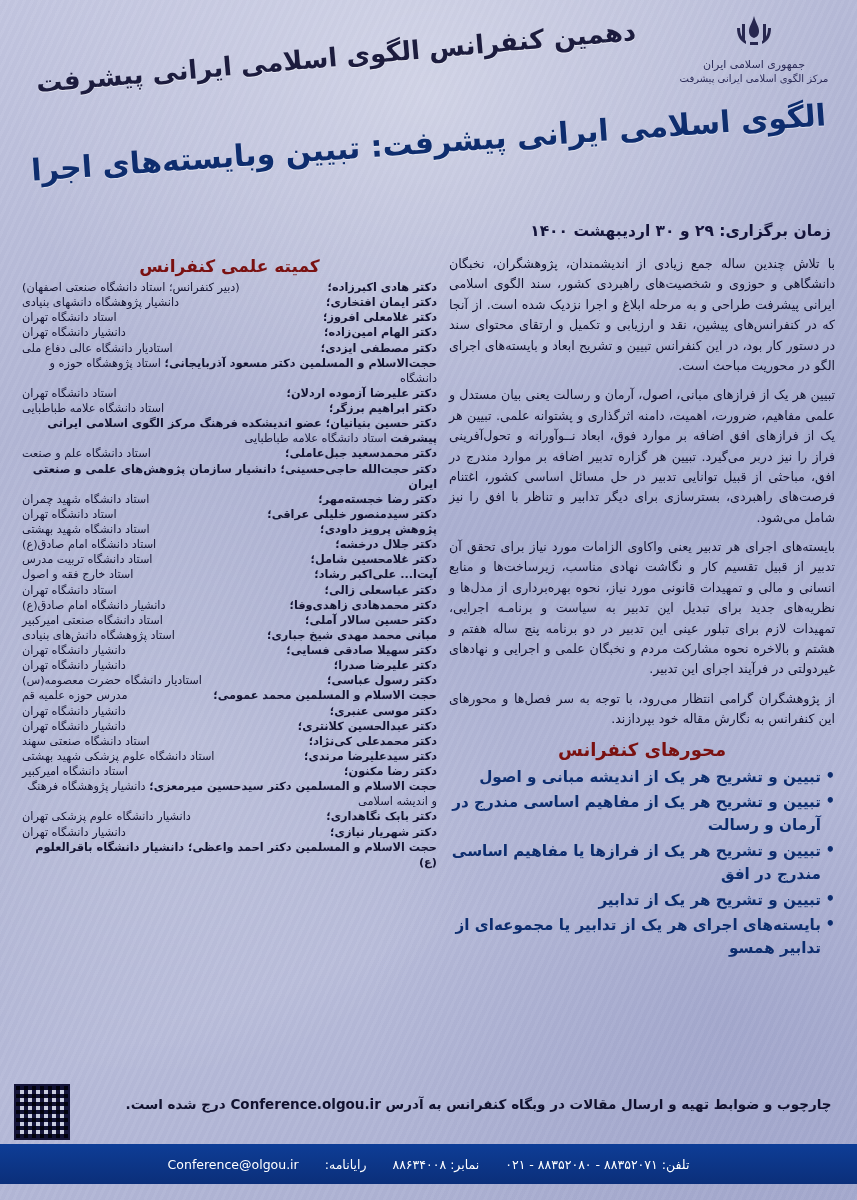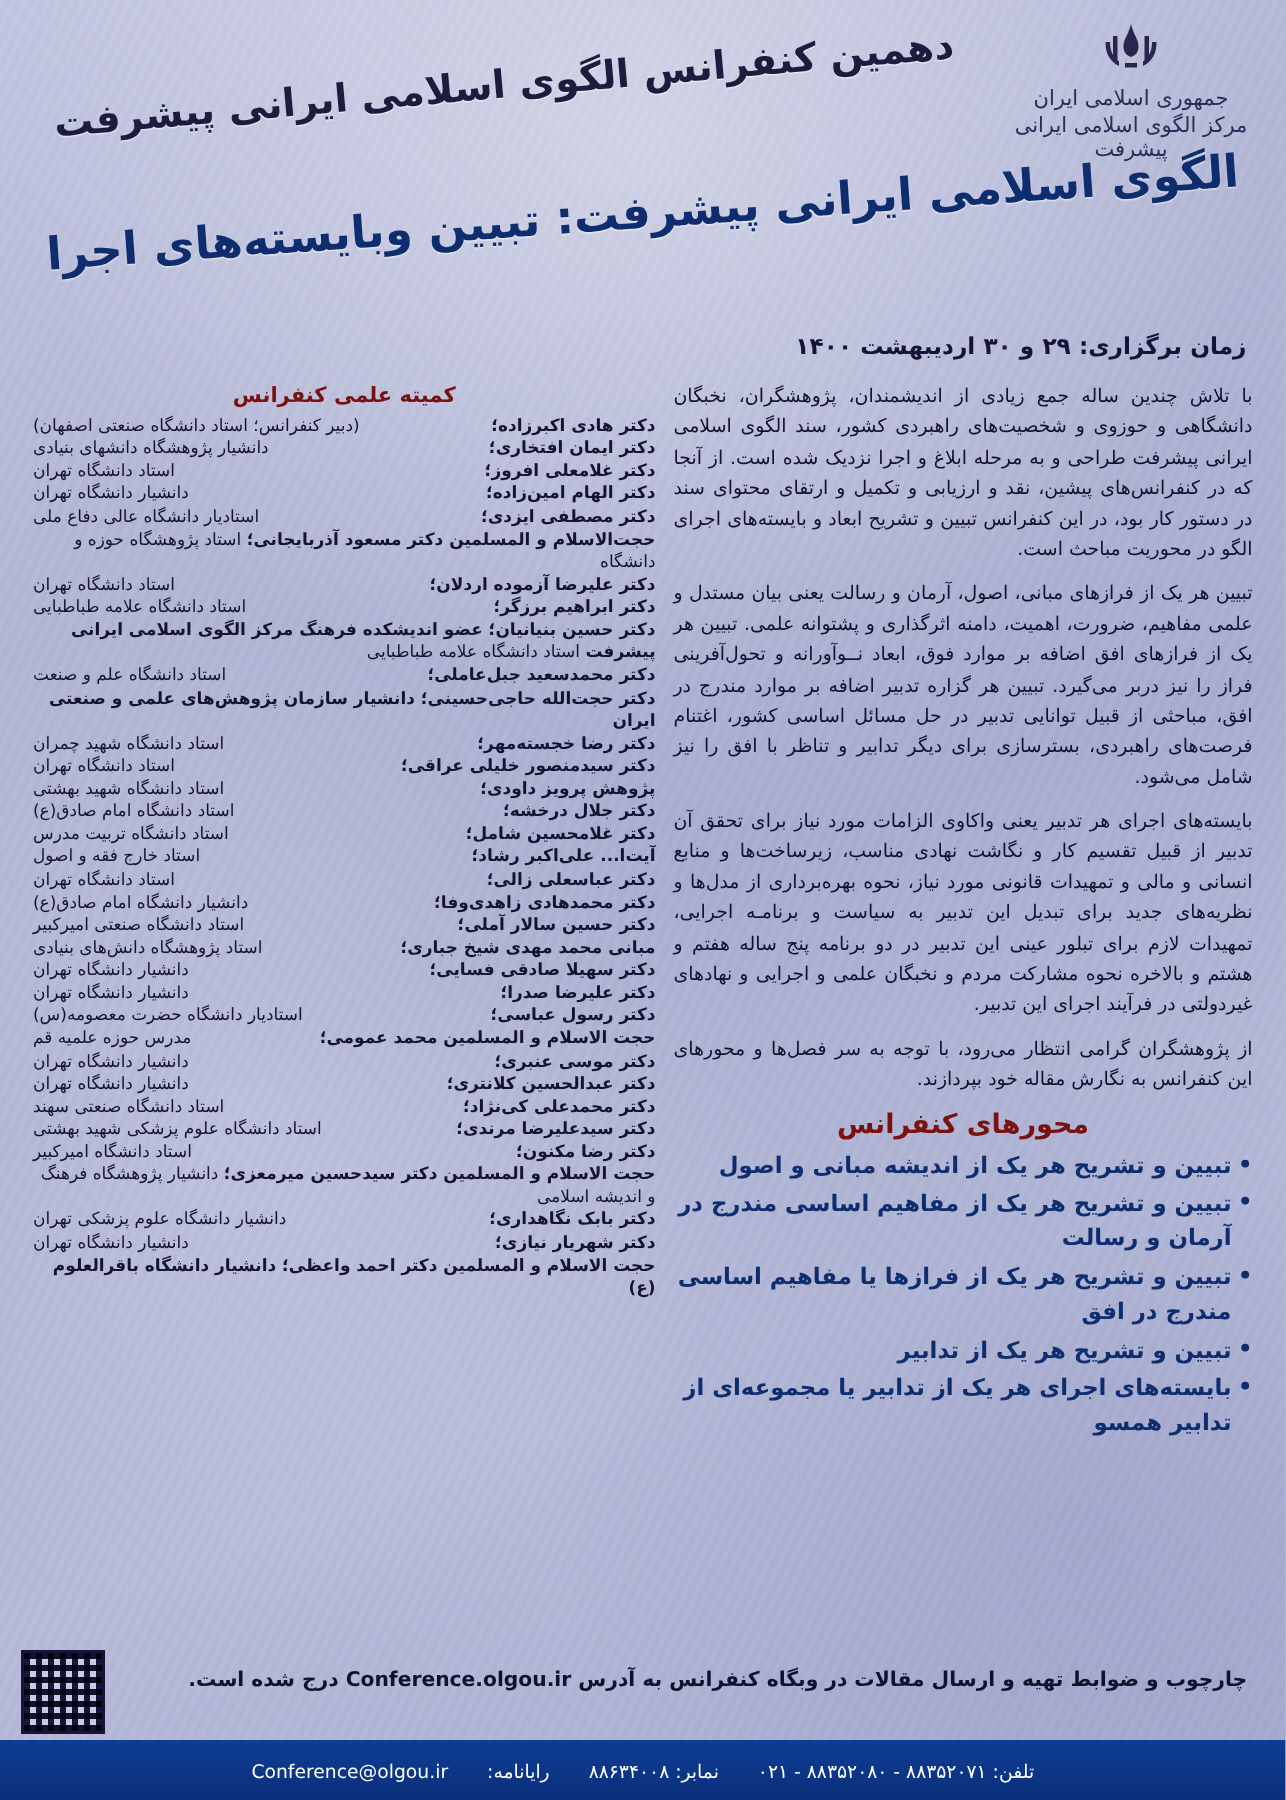--- a/index.html
+++ b/index.html
@@ -26,22 +26,22 @@
   }
 
   
   .header{position:relative;height:212px;}
   .logo{
     position:absolute;top:14px;right:18px;width:170px;text-align:center;
     color:#2b2b57;
   }
   .logo .emblem{font-size:38px;line-height:38px;color:#27274f;}
   .logo .emblem svg{display:block;margin:0 auto;}
-  .logo .l1{font-size:14px;margin-top:4px;letter-spacing:0;}
-  .logo .l2{font-size:14px;margin-top:2px;}
+  .logo .l1{font-size:11px;margin-top:4px;letter-spacing:0;}
+  .logo .l2{font-size:10px;margin-top:2px;}
   .conf-title{
     position:absolute;top:42px;left:0;right:185px;
     text-align:center;
     font-size:26px;font-weight:bold;color:#1c1c3e;
     transform:rotate(-5deg);
     text-shadow:0 1px 0 rgba(255,255,255,.5);
     white-space:nowrap;
   }
   .main-title{
     position:absolute;top:125px;left:8px;right:8px;
@@ -69,21 +69,21 @@
     padding:8px 22px 0 22px;
     gap:12px;
     height:862px;
     box-sizing:border-box;
   }
   .col-right{width:415px;direction:rtl;}
   .col-left{width:auto;flex:1;direction:rtl;}
 
   
   .sec-title{
-    text-align:center;font-size:14px;font-weight:bold;color:#7a1111;
+    text-align:center;font-size:17px;font-weight:bold;color:#7a1111;
     margin:2px 0 4px 0;
   }
   .members{font-size:11.3px;color:#141432;line-height:1.34;}
   .member{
     display:flex;justify-content:space-between;gap:6px;
     padding:0;white-space:nowrap;
   }
   .member .name{font-weight:bold;}
   .member .role{}
   .member.wide{display:block;white-space:normal;}
@@ -106,21 +106,21 @@
     font-size:15.2px;font-weight:bold;color:#0d2d6e;
     line-height:1.5;margin-bottom:3px;
     padding-right:14px;position:relative;
   }
   .axes li:before{
     content:"•";position:absolute;right:0;top:-1px;color:#0d2d6e;font-size:15px;
   }
 
   
   .footer{
-    position:absolute;left:0;right:0;bottom:0;height:92px;
+    position:absolute;left:0;right:0;bottom:16px;height:92px;
   }
   .foot-note{
     position:absolute;right:20px;left:120px;top:4px;
     direction:rtl;text-align:center;
     font-size:13.5px;font-weight:bold;color:#11112e;
   }
   .foot-note .url{font-family:"DejaVu Sans",sans-serif;direction:ltr;display:inline-block;}
   .foot-line{
     position:absolute;left:0;right:0;bottom:0;height:40px;
     background:linear-gradient(180deg,#0e3d96,#0b2f7a);

